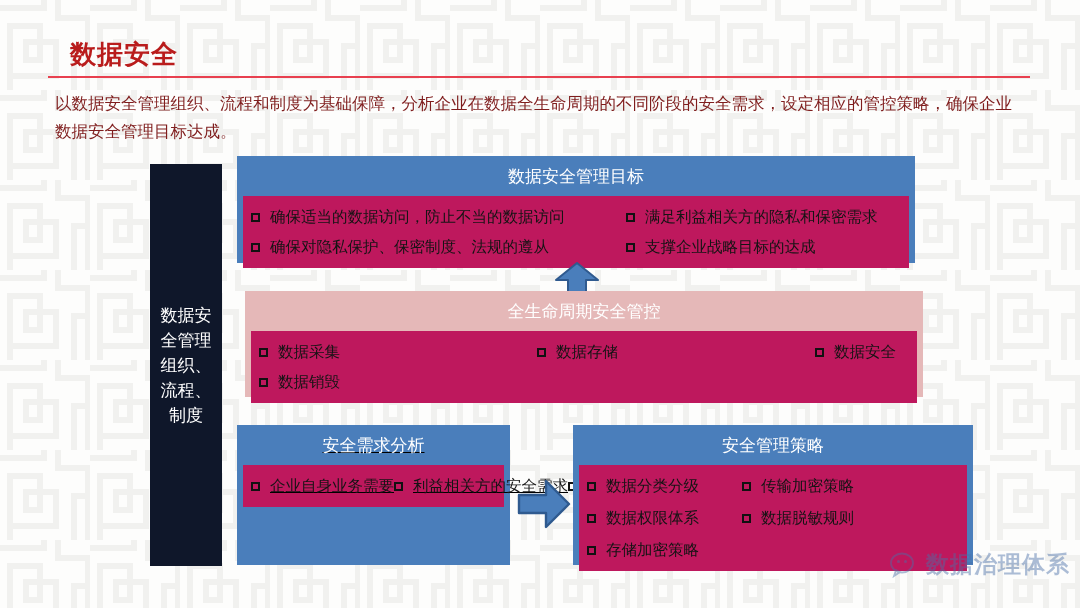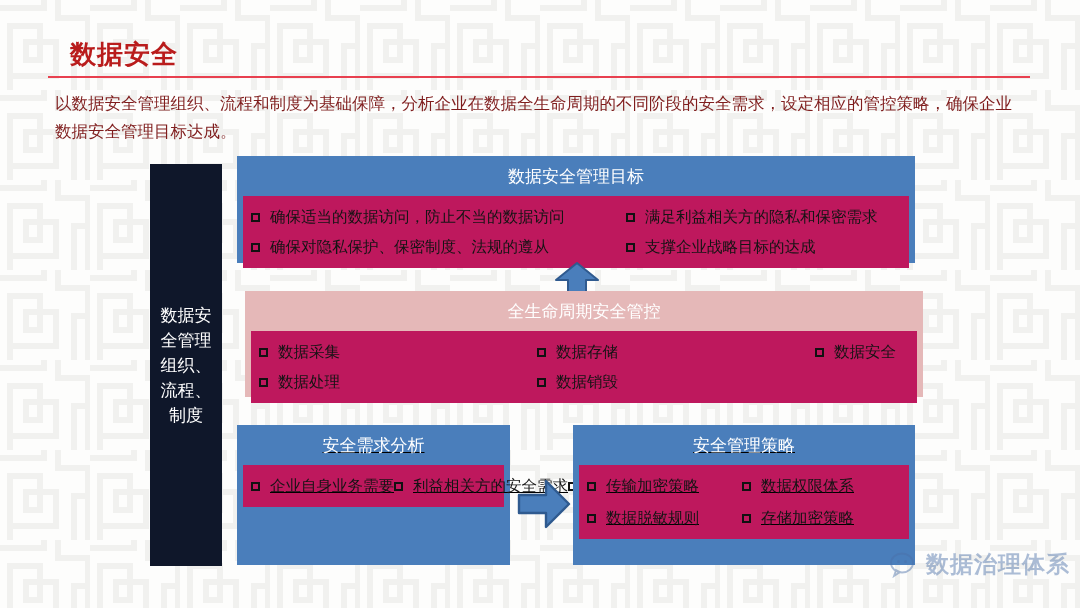--- a/index.html
+++ b/index.html
@@ -130,21 +130,21 @@
   
   #panel-goal       { left: 237px; top: 156px; width: 678px; height: 107px; }
   #panel-goal .bullet-grid { grid-template-columns: 375px 1fr; }
 
   #panel-lifecycle  { left: 237px; top: 291px; width: 678px; height: 106px; }
   #panel-lifecycle .bullet-grid { grid-template-columns: 278px 278px 1fr; }
 
   #panel-demand     { left: 237px; top: 425px; width: 273px; height: 140px; text-decoration: underline; }
   #panel-demand .bullet-grid { grid-template-columns: 1fr 1fr 1fr; row-gap: 10px; }
 
-  #panel-strategy   { left: 573px; top: 425px; width: 342px; height: 140px; text-decoration: underline; }
+  #panel-strategy   { left: 573px; top: 425px; width: 400px; height: 140px; }
   #panel-strategy .bullet-grid { grid-template-columns: 155px 1fr; row-gap: 10px; }
 
   
   #arrow-up {
     position: absolute;
     left: 553px;
     top: 261px;
     width: 48px;
     height: 32px;
   }
@@ -244,24 +244,20 @@
           <div class="bullet">
               <span class="box"></span>
               <span>数据存储</span>
             </div>
           <div class="bullet">
               <span class="box"></span>
               <span>数据安全</span>
             </div>
           <div class="bullet">
               <span class="box"></span>
-              <span>数据处理</span>
-            </div>
-          <div class="bullet">
-              <span class="box"></span>
               <span>数据销毁</span>
             </div>
         </div>
       </div>
     </div>
 
     <div class="panel blue" id="panel-demand">
       <div class="panel-title">安全需求分析</div>
       <div class="panel-body">
         <div class="bullet-grid">
@@ -282,20 +278,24 @@
     </div>
 
     <svg id="arrow-right" viewBox="0 0 56 54">
       <polygon points="3,18 30,18 30,4 53,27 30,50 30,36 3,36" fill="#4a7ebb" stroke="#2f5a8f" stroke-width="2.4" stroke-linejoin="round"></polygon>
     </svg>
 
     <div class="panel blue" id="panel-strategy">
       <div class="panel-title">安全管理策略</div>
       <div class="panel-body">
         <div class="bullet-grid">
+          <div class="bullet">
+              <span class="box"></span>
+              <span>数据分类分级</span>
+            </div>
           <div class="bullet">
               <span class="box"></span>
               <span>传输加密策略</span>
             </div>
           <div class="bullet">
               <span class="box"></span>
               <span>数据权限体系</span>
             </div>
           <div class="bullet">
               <span class="box"></span>

